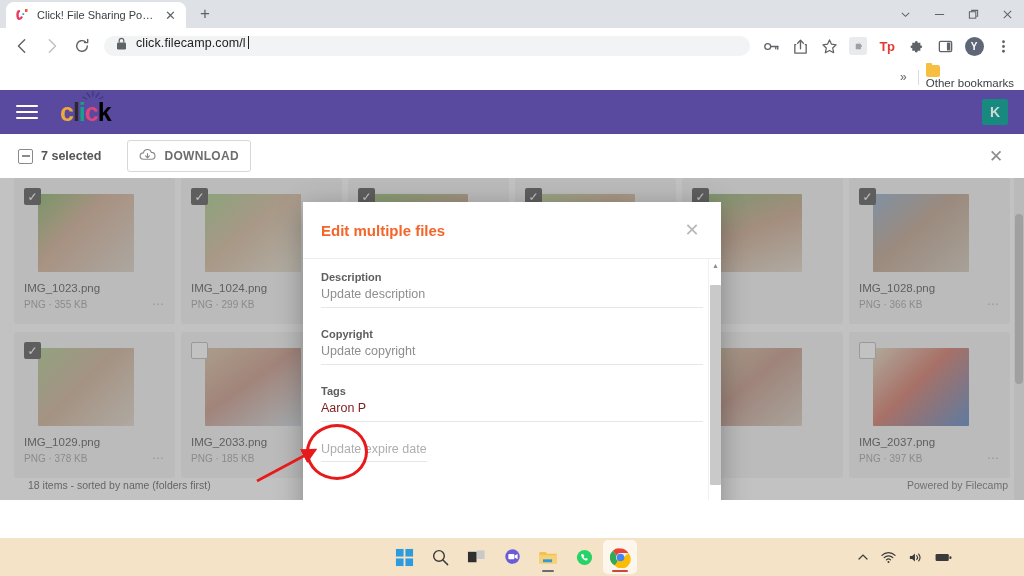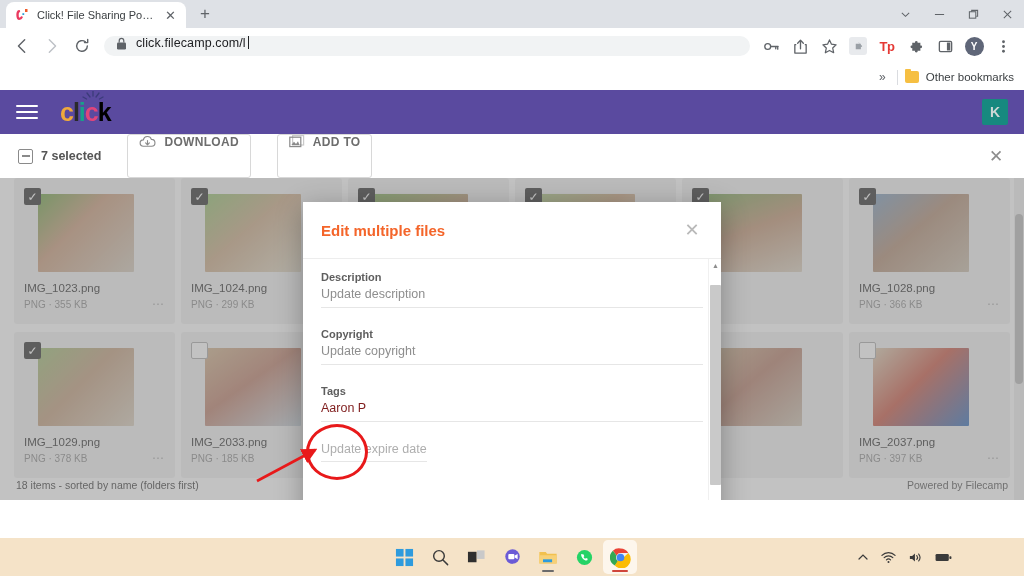--- a/index.html
+++ b/index.html
@@ -84,21 +84,21 @@
     justify-content:center; font-weight:600;
   }
 
   .bookmarkbar {
     height: 26px; background:#fff; display:flex; align-items:center;
     justify-content:flex-end; padding-right: 10px; gap: 7px;
     font-size: 11.5px; color:#3c4043;
   }
   .bm-chevron { color:#5f6368; font-size: 12px; padding: 0 4px; }
   .bm-sep { width:1px; height:15px; background:#dadce0; }
-  .bm-item { display:flex; align-items:flex-start; gap:7px; }
+  .bm-item { display:flex; align-items:flex-start; gap:0;flex-direction:column; }
   .bm-folder {
     width: 14px; height: 12px; background:#f6bf42; border-radius: 1px 2px 2px 2px;
     position:relative;
   }
   .bm-folder:before{
     content:''; position:absolute; top:-2px; left:0; width:6px;height:3px;
     background:#f6bf42; border-radius:1px 1px 0 0;
   }
 
   
@@ -137,22 +137,22 @@
     position:relative;
   }
   .sel-count { display:flex; align-items:center; gap:8px; font-size:12.5px;
     color:#555; font-weight:600; }
   .minus-box {
     width:15px;height:15px;border:1.6px solid #8a8a8a;border-radius:2px;
     display:flex;align-items:center;justify-content:center;
   }
   .minus-box i{width:8px;height:1.8px;background:#8a8a8a;display:block;}
   .abtn {
-    height:44px; border:1px solid #d8d8d8; border-radius:3px;
-    display:flex; gap:8px; padding: 0 11px;
+    height:32px; border:1px solid #d8d8d8; border-radius:3px;
+    display:flex; align-items:center; gap:8px; padding: 0 11px;
     font-size:12px; color:#6d6d6d; font-weight:600; letter-spacing:.3px;
   }
   .bar-close {
     position:absolute; right: 18px; color:#8d8d8d; font-size:17px;
     width:20px;height:20px;display:flex;align-items:center;justify-content:center;
   }
 
   .file-grid {
     display:grid; grid-template-columns: repeat(6, 1fr);
     gap: 8px 6px; padding: 0 14px;
@@ -173,21 +173,21 @@
     background-size: cover; background-position:center;
     border-radius:1px; overflow:hidden; position:relative;
   }
   .fname { font-size:11.5px; color:#4a4a4a; margin-top:10px;
     white-space:nowrap; overflow:hidden; text-overflow:ellipsis; }
   .fmeta { font-size:10px; color:#9a9a9a; margin-top:3px;
     display:flex; align-items:center; justify-content:space-between; }
   .dots { letter-spacing:1px; font-size:12px; color:#b0b0b0; }
 
   .status-bar {
-    position:absolute; bottom:0; left:0; right:0; height:30px;
+    position:absolute; bottom:0; left:12px; right:0; height:30px;
     display:flex; align-items:center; justify-content:space-between;
     padding: 0 16px; font-size:10.5px; color:#555;
   }
   .powered { color:#6b6b6b; font-size:10.5px; }
 
   .page-scrollbar {
     position:absolute; right:0; top:44px; bottom:0; width:10px;
     background:#f1f1f1;
   }
   .page-scroll-thumb {
@@ -442,30 +442,20 @@
           <span>7 selected</span>
         </div>
         <div class="abtn">
           <span>
             <svg width="17" height="14" viewBox="0 0 18 14">
               <path d="M4.6 11.5 A3.4 3.4 0 0 1 4.6 4.7 A4.4 4.4 0 0 1 13.1 4.2 A3.6 3.6 0 0 1 13.4 11.5 Z" stroke="#8a8a8a" stroke-width="1.2" fill="none"></path>
               <path d="M9 5.4 V9.6 M7 7.9 L9 10 L11 7.9" stroke="#8a8a8a" stroke-width="1.2" fill="none" stroke-linecap="round" stroke-linejoin="round"></path>
             </svg>
           </span>
           <span>DOWNLOAD</span>
-        </div>
-        <div class="abtn">
-          <span>
-            <svg width="16" height="14" viewBox="0 0 16 14">
-              <rect x="0.8" y="2.2" width="11" height="9.4" stroke="#8a8a8a" stroke-width="1.2" fill="none"></rect>
-              <path d="M2.4 10 L5 6.8 L7 9 L9 6.2 L10.4 10 Z" fill="#8a8a8a"></path>
-              <rect x="3.6" y="0.6" width="11" height="9.4" stroke="#8a8a8a" stroke-width="1.2" fill="none" opacity=".45"></rect>
-            </svg>
-          </span>
-          <span>ADD TO</span>
         </div>
         <div class="bar-close">✕</div>
       </div>
 
       <div class="file-grid" id="file-grid">
           <div class="file-card">
             <div class="card-check on">✓</div>
             <div class="thumb" style="background: linear-gradient(135deg, rgb(124, 174, 92) 0%, rgb(207, 167, 138) 40%, rgb(216, 207, 194) 100%);"></div>
             <div class="fname">IMG_1023.png</div>
             <div class="fmeta">

